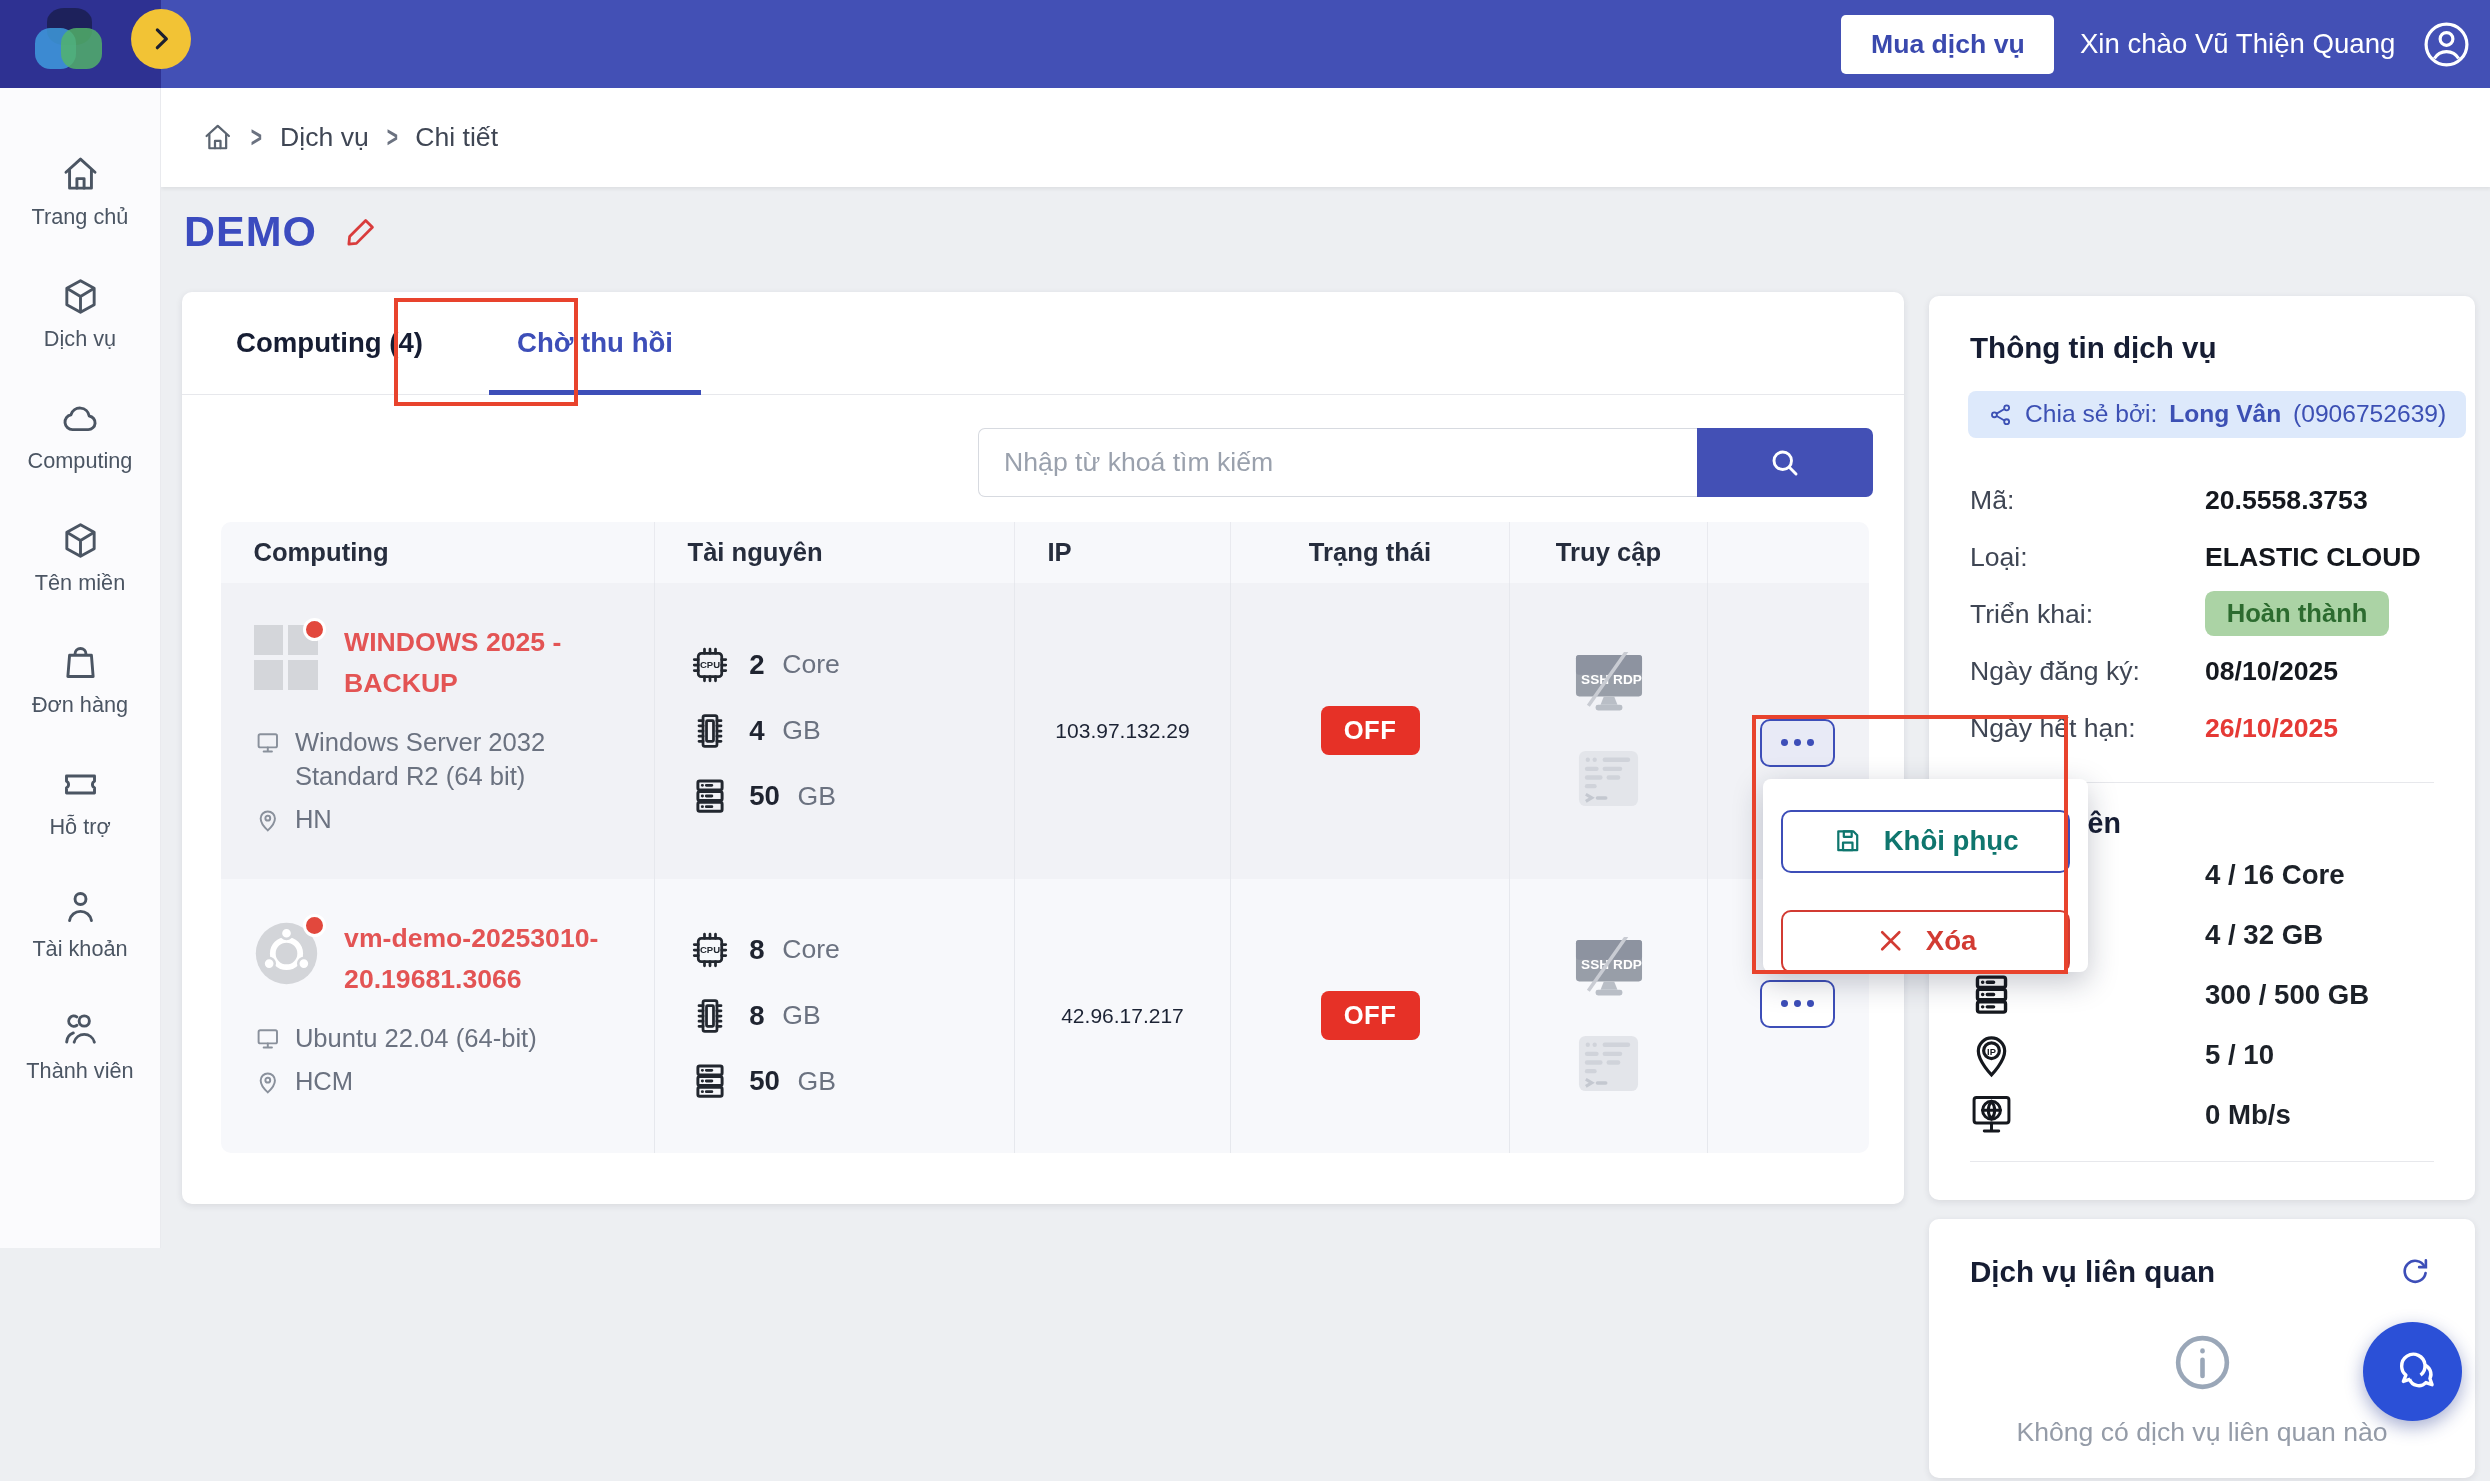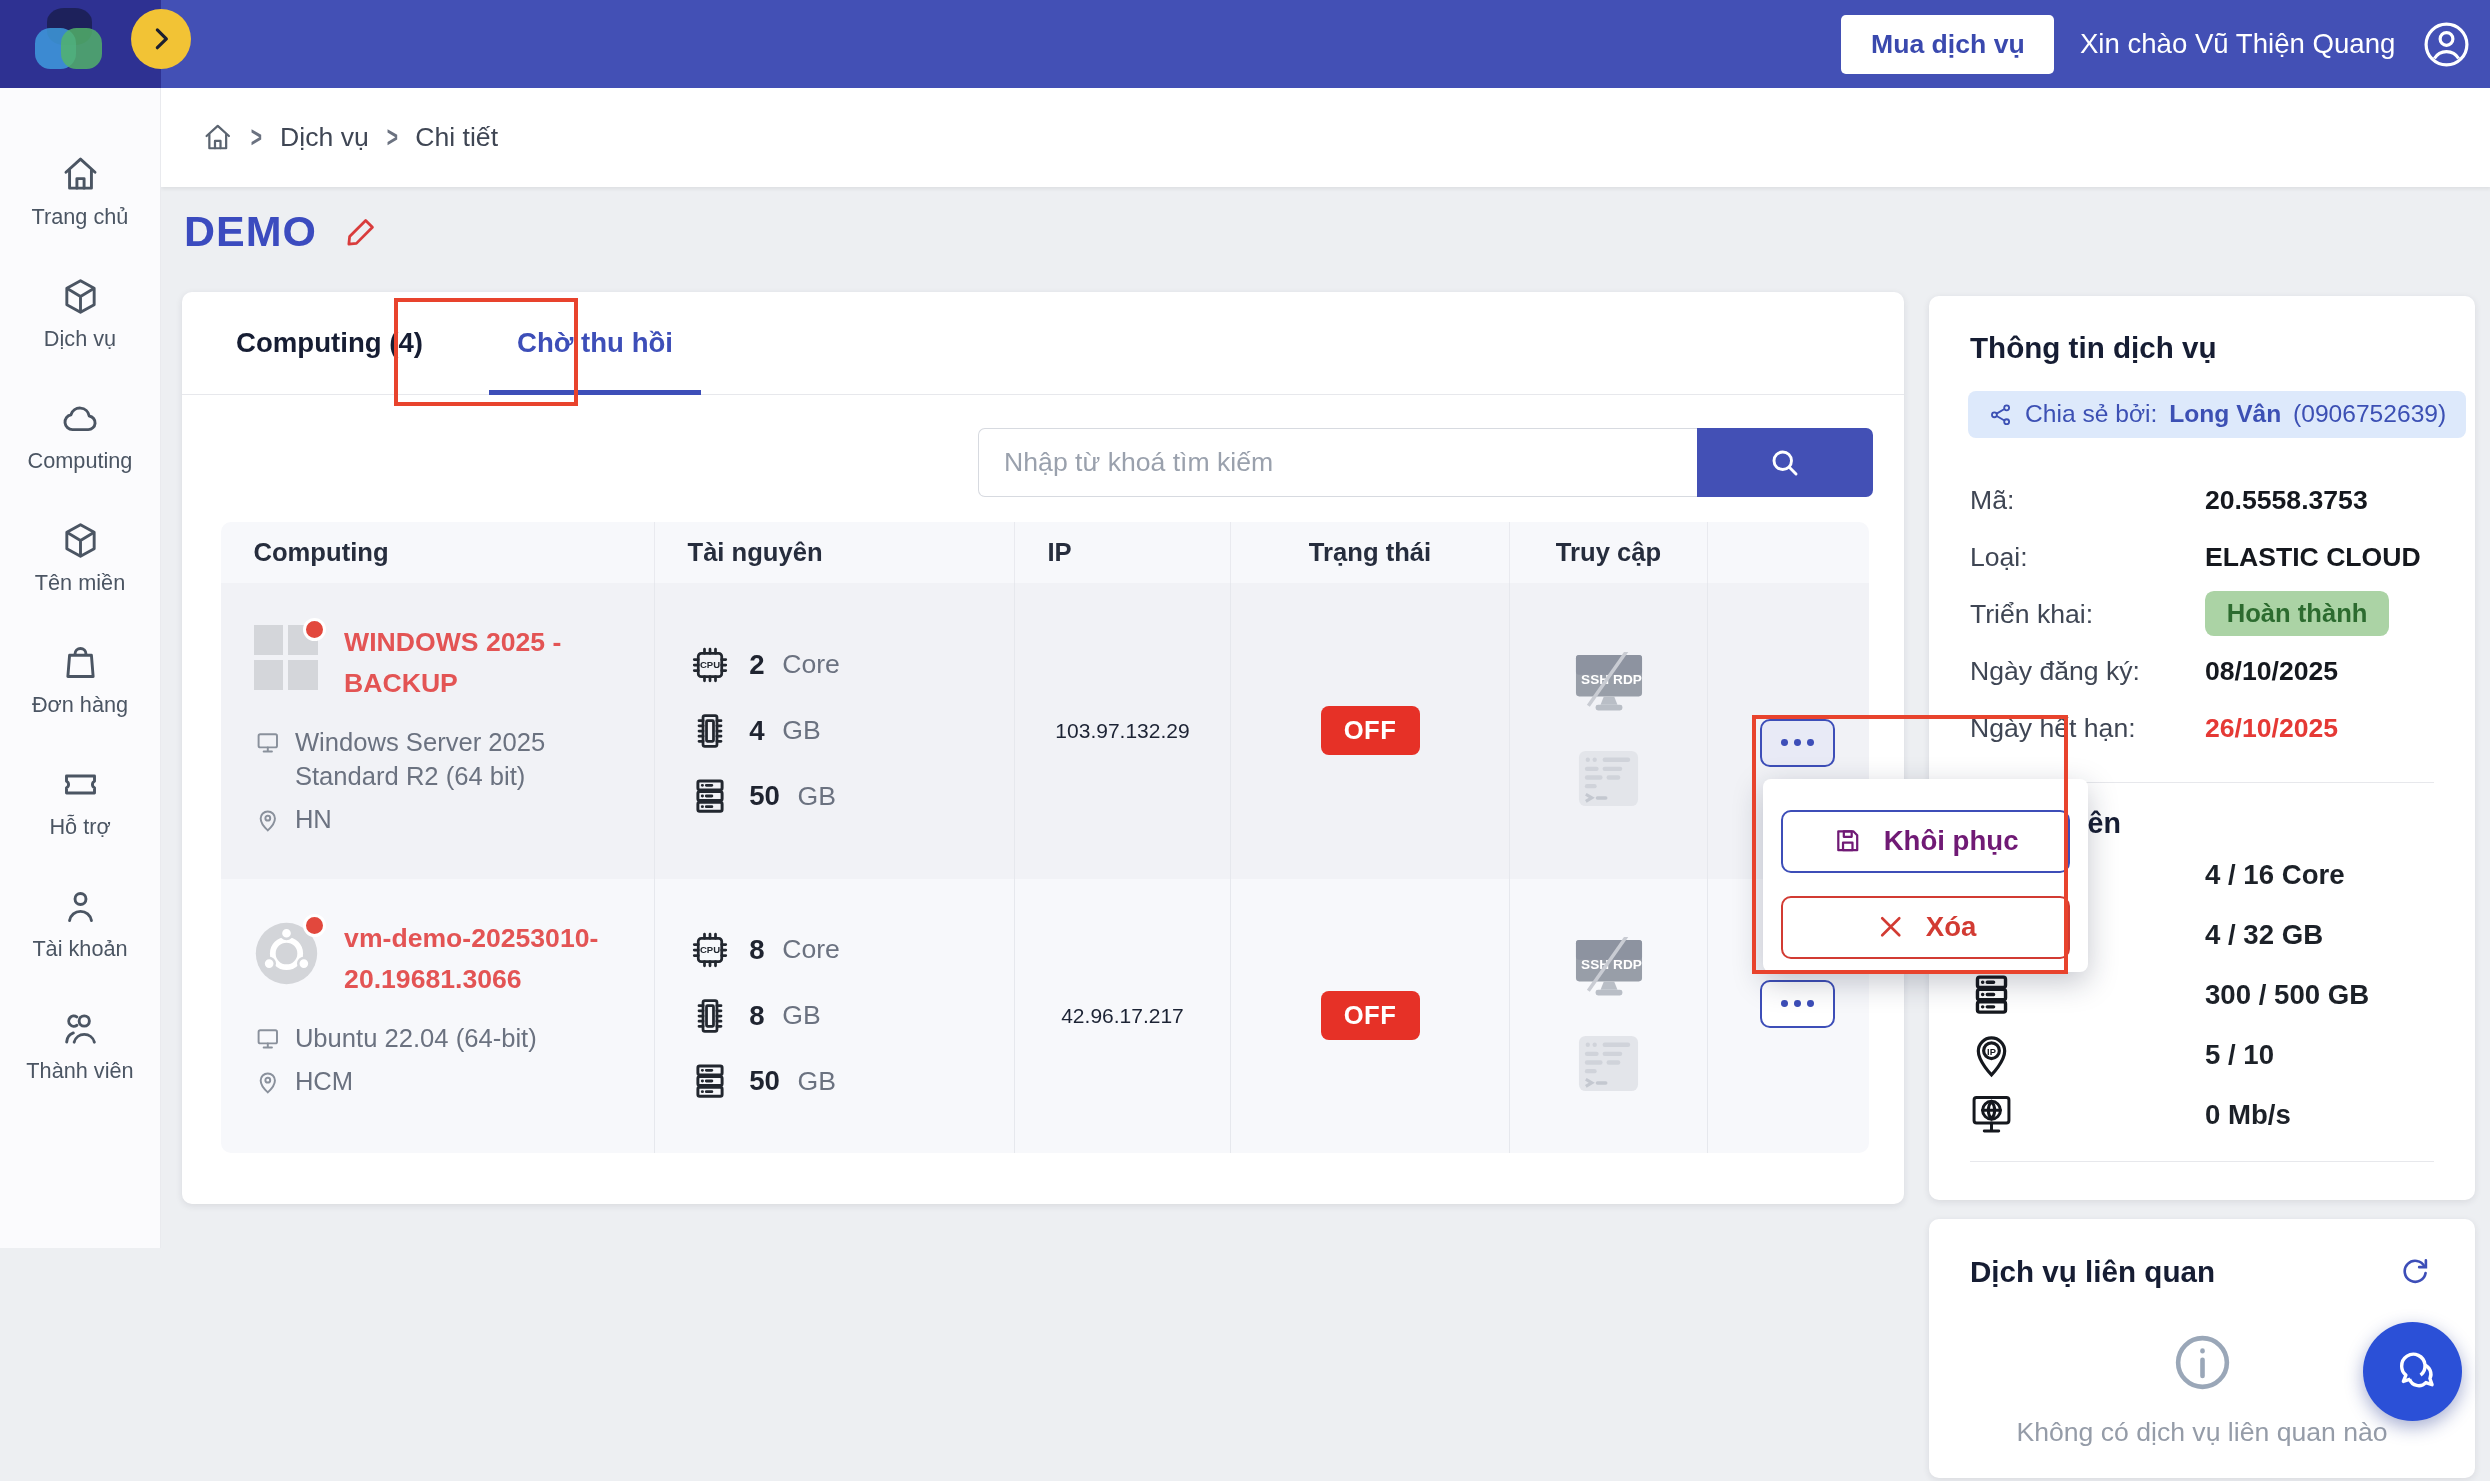--- a/index.html
+++ b/index.html
@@ -136,21 +136,21 @@
   .empty-state { margin-top:41px; display:flex; flex-direction:column; align-items:center; gap:21.7px; }
   .empty-state .ic { width:65px; height:65px; color:#9aa7b8; }
   .empty-state .txt { font-size:26.6px; color:#959ca8; }
 
   
   .popover { position:absolute; left:1763px; top:779px; width:325px; height:193px; background:#fff;
     border-radius:7.9px; box-shadow:0 9.9px 29.6px rgba(25,30,60,.25); z-index:40; padding:30.5px 17.7px 0 17.7px; }
   .pop-btn { width:100%; height:63px; border-radius:9.9px; background:#fff; font-size:27.6px; font-weight:bold;
     display:flex; align-items:center; justify-content:center; gap:19.7px; cursor:pointer; font-family:inherit; }
   .pop-btn .ic { width:31.5px; height:31.5px; }
-  .pop-restore { border:2px solid #3d4eb8; color:#701a75; margin-bottom:23px; }
+  .pop-restore { border:2px solid #3d4eb8; color:#0f766e; margin-bottom:37px; }
   .pop-delete { border:2px solid #d23b33; color:#d23b33; }
 
   
   .anno { position:absolute; border:4.9px solid #e8432d; z-index:50; pointer-events:none; }
   .anno-tab { left:394px; top:298px; width:184px; height:108px; }
   .anno-menu { left:1752px; top:715px; width:316px; height:259px; }
 
   
   .fab { position:absolute; left:2363px; top:1322px; width:99px; height:99px; border-radius:50%;
     background:#2b50d7; border:none; box-shadow:0 5.9px 17.7px rgba(30,50,140,.4); cursor:pointer;
@@ -471,21 +471,21 @@
               <span class="reddot"></span>
             </span>
             <a class="vmname">WINDOWS 2025 - BACKUP</a>
           </div>
           <div class="osline">
             <span class="ic">
                 <svg class="icsvg" viewBox="0 0 28 28" width="27.6" height="27.6">
                   <use href="#i-monitor"></use>
                 </svg>
               </span>
-            <span class="txt">Windows Server 2025 Standard R2 (64 bit)</span>
+            <span class="txt">Windows Server 2032 Standard R2 (64 bit)</span>
           </div>
           <div class="osline">
             <span class="ic">
                 <svg class="icsvg" viewBox="0 0 28 28" width="27.6" height="27.6">
                   <use href="#i-pin"></use>
                 </svg>
               </span>
             <span class="txt">HN</span>
           </div>
         </div>

